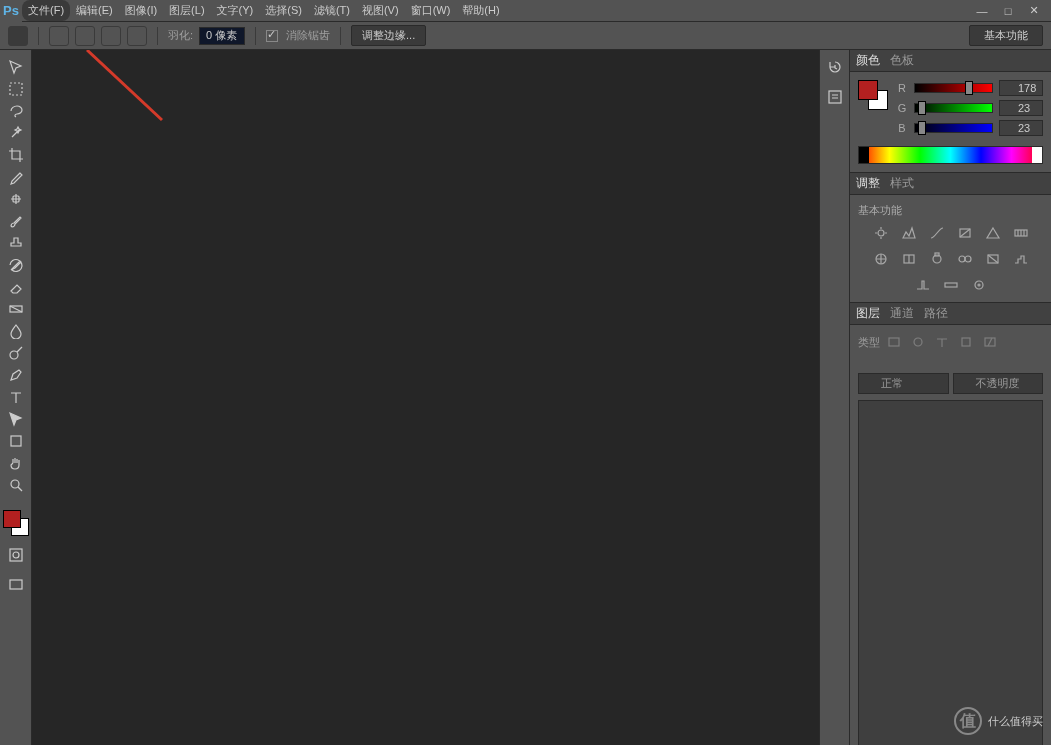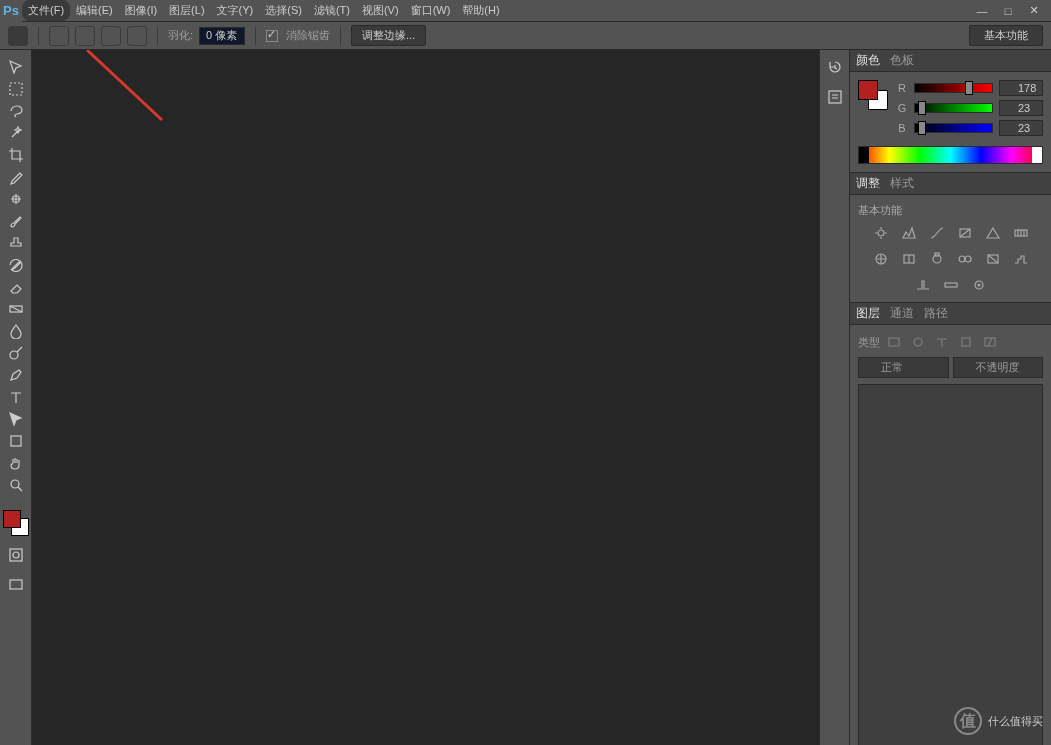--- a/index.html
+++ b/index.html
@@ -67,21 +67,21 @@
 .spectrum::before{content:"";position:absolute;left:0;top:0;width:10px;height:100%;background:#000;}
 .spectrum::after{content:"";position:absolute;right:0;top:0;width:10px;height:100%;background:#fff;}
 
 
 .adj-label { color: #aaa; margin-bottom: 6px; }
 .adj-grid { display: flex; flex-wrap: wrap; gap: 8px; justify-content: center; }
 .adj-icon { width: 20px; height: 18px; display: flex; align-items: center; justify-content: center; opacity: .7; }
 .adj-icon svg { width: 16px; height: 14px; stroke: #ccc; fill: none; stroke-width: 1.2; }
 
 
-.layers-controls { display: flex; gap: 4px; align-items: center; margin-bottom: 6px; }
+.layers-controls { display: flex; gap: 4px; align-items: center; margin-bottom: 22px; }
 .layers-select { flex: 1; background: #3a3a3a; border: 1px solid #2a2a2a; padding: 2px 22px; color: #999; }
 .layers-small { width: 64px; }
 .layers-opacity-row { display: flex; gap: 4px; align-items: center; margin-bottom: 6px; }
 .layers-icon-row { display: flex; gap: 10px; align-items: center; justify-content: flex-start; margin-bottom: 4px; opacity: .6; }
 .layers-icon-row svg { width: 14px; height: 14px; stroke: #ccc; fill: none; stroke-width: 1.2; }
 .layers-empty { height: 370px; background: #3f3f3f; border: 1px solid #2a2a2a; }
 
 
 .watermark { position: absolute; right: 8px; bottom: 10px; display: flex; align-items: center; gap: 6px; font-size: 20px; color: #888; font-weight: 500; }
 .wm-circle { width: 28px; height: 28px; border-radius: 50%; border: 2px solid #888; display: flex; align-items: center; justify-content: center; font-size: 16px; color: #888; font-weight: bold; }

